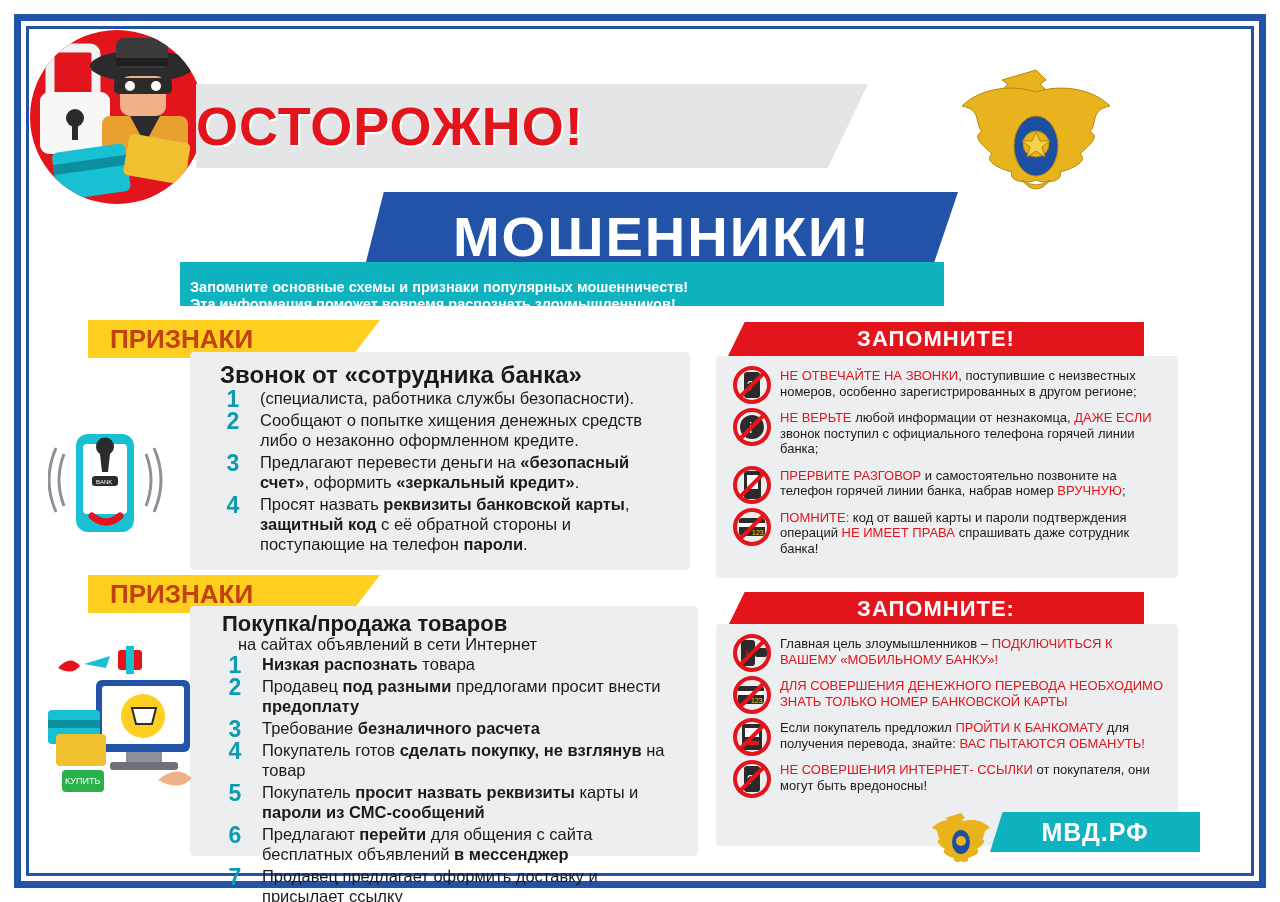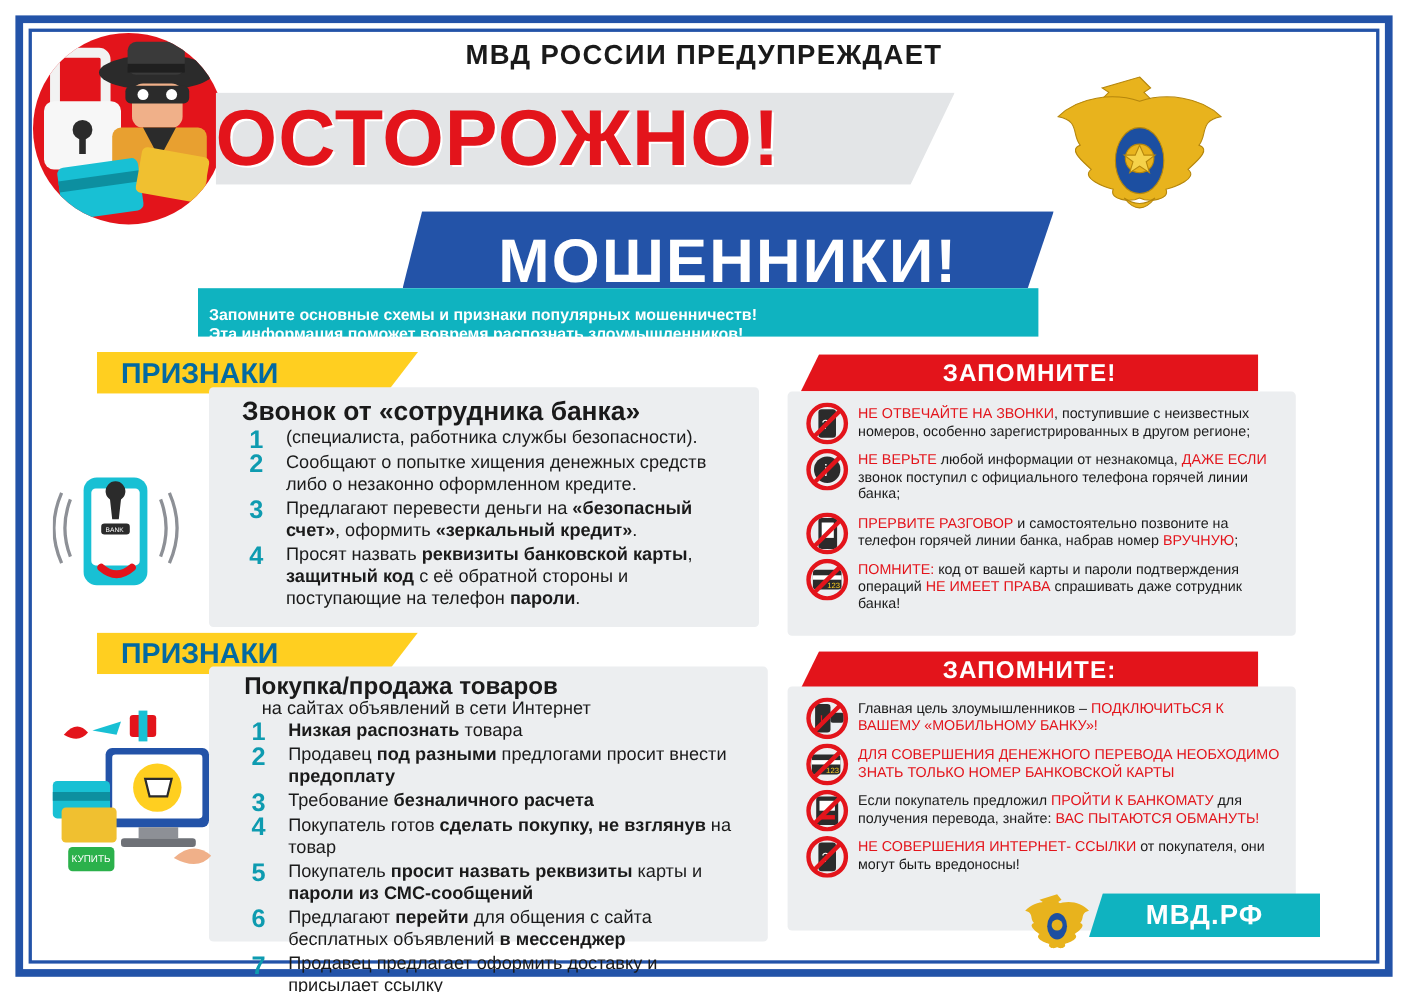--- a/index.html
+++ b/index.html
@@ -33,21 +33,21 @@
   }
   
   .ribbon-grey{
     position:absolute;left:196px;top:84px;width:672px;height:84px;
     background:#e3e5e7;
     clip-path:polygon(0 0,100% 0,94% 100%,0 100%);
   }
   .ostorozhno{
     position:absolute;left:196px;top:84px;width:680px;height:84px;
     display:flex;align-items:center;
-    font-size:72px;font-weight:bold;color:#e3141b;
+    font-size:54px;font-weight:bold;color:#e3141b;
     letter-spacing:1px;
     text-shadow:2px 2px 0 #ffffff;
   }
   .ribbon-blue{
     position:absolute;left:366px;top:192px;width:592px;height:70px;
     background:#2353a8;
     clip-path:polygon(3% 0,100% 0,96% 100%,0 100%);
   }
   .moshenniki{
     position:absolute;left:366px;top:192px;width:592px;height:88px;
@@ -69,21 +69,21 @@
   }
   
   .thief-circle{
     position:absolute;left:30px;top:30px;width:174px;height:174px;
     border-radius:50%;background:#e3141b;overflow:hidden;
   }
   
   .tag-priznaki{
     position:absolute;background:#ffcf20;height:38px;
     display:flex;align-items:center;padding:0 30px 0 22px;
-    font-size:26px;font-weight:bold;color:#0369a1;
+    font-size:26px;font-weight:bold;color:#c2410c;
     clip-path:polygon(0 0,100% 0,90% 100%,0 100%);
   }
   #tag1{left:88px;top:320px;width:240px;}
   #tag2{left:88px;top:575px;width:240px;}
   .panel-grey{
     position:absolute;background:#eceef0;border-radius:4px;
   }
   #panel1{left:190px;top:352px;width:500px;height:218px;}
   #panel2{left:190px;top:606px;width:508px;height:250px;}
   .list{
@@ -167,21 +167,20 @@
         <polygon points="100,86 130,86 115,114" fill="#2b2b2b"></polygon>
       </g>
       <g>
         <rect x="24" y="118" width="74" height="48" rx="6" fill="#18c0d4" transform="rotate(-8 60 140)"></rect>
         <rect x="24" y="130" width="74" height="10" fill="#0d8fa0" transform="rotate(-8 60 140)"></rect>
         <rect x="96" y="108" width="62" height="42" rx="5" fill="#f0c030" transform="rotate(10 126 128)"></rect>
       </g>
     </svg>
   </div>
 
-  <div class="mvd-warn">МВД РОССИИ ПРЕДУПРЕЖДАЕТ</div>
 
   <div class="ribbon-grey"></div>
   <div class="ostorozhno">ОСТОРОЖНО!</div>
 
   <div class="ribbon-blue"></div>
   <div class="moshenniki">МОШЕННИКИ!</div>
 
   <div class="teal-bar">
     <div>Запомните основные схемы и признаки популярных мошенничеств!</div>
     <div>Эта информация поможет вовремя распознать злоумышленников!</div>

